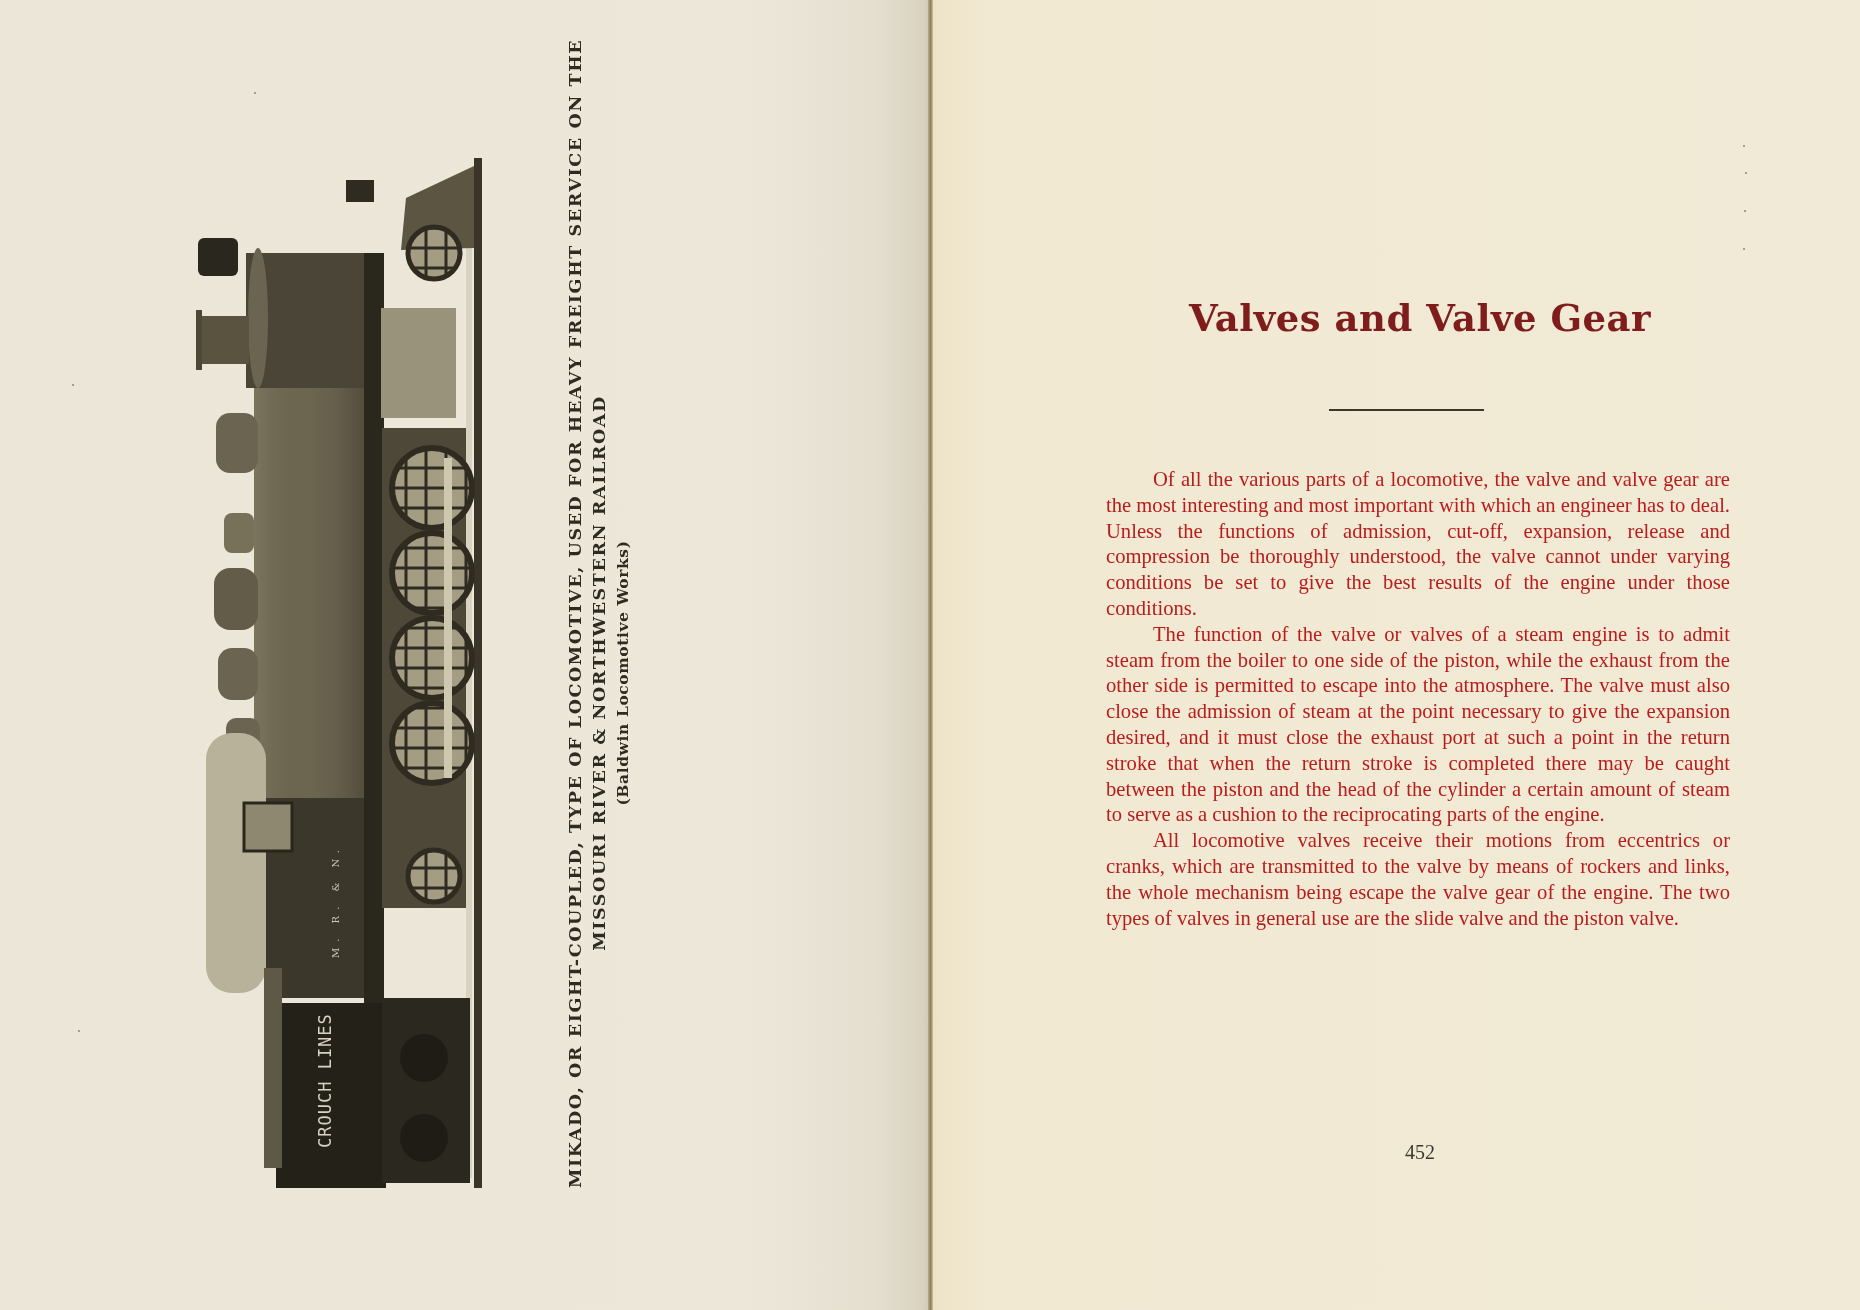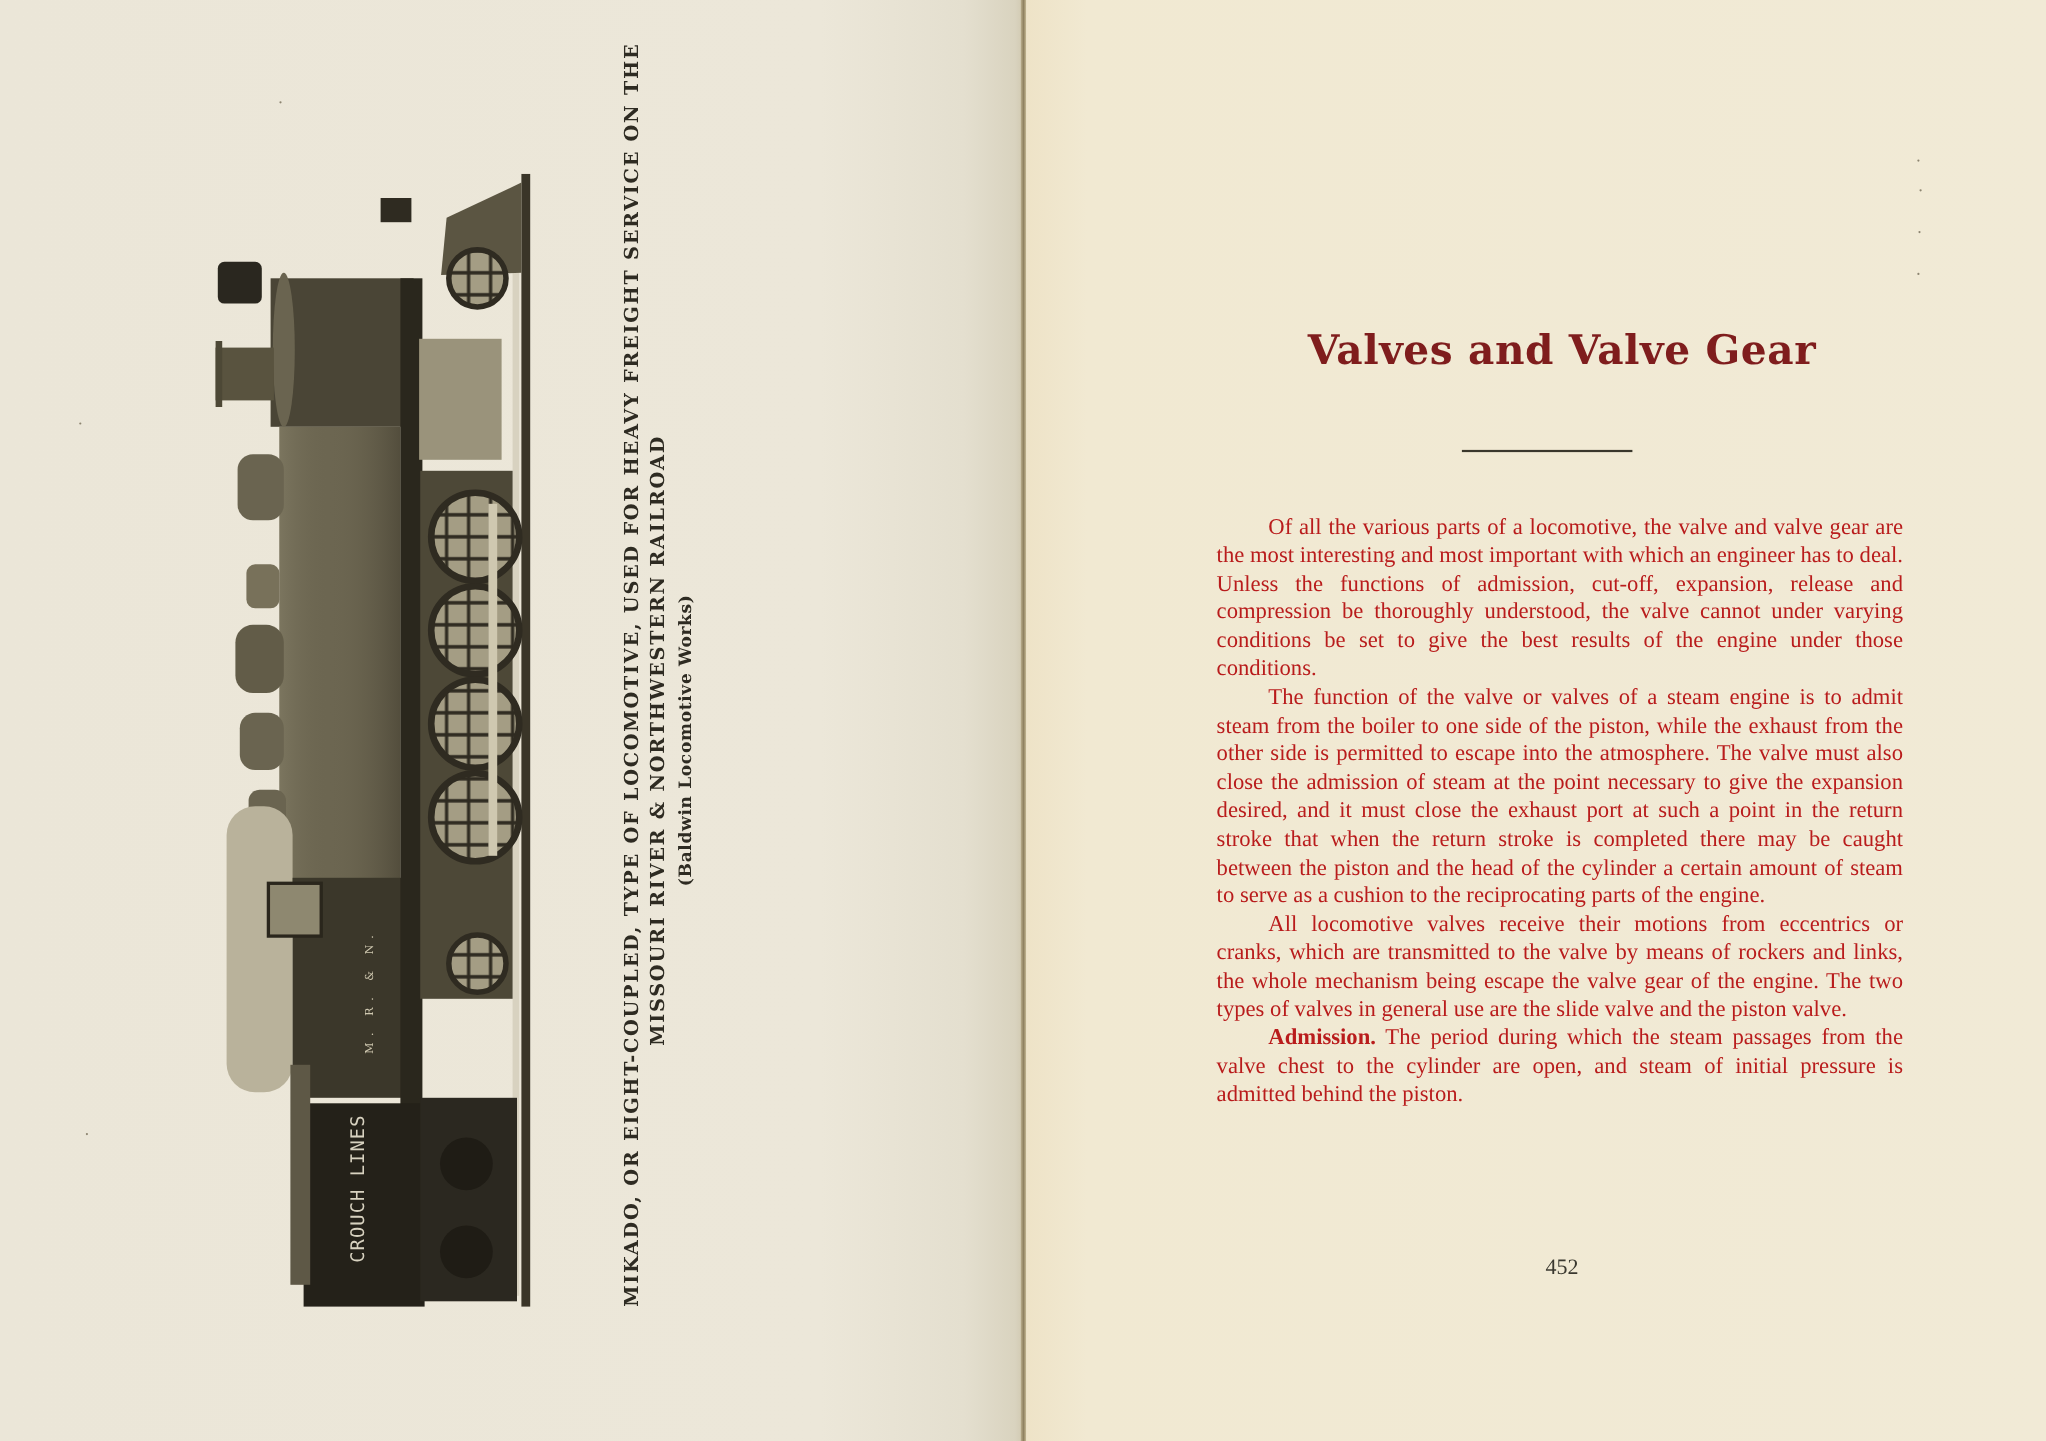--- a/index.html
+++ b/index.html
@@ -149,16 +149,15 @@
   <span class="speck" style="left:810px;top:248px;"></span>
 </div>
 
 <div class="chapter-title">Valves and Valve Gear</div>
 <div class="title-rule"></div>
 
 <div class="body-text">
   <p><span class="run-in"></span><span>Of all the various parts of a locomotive, the valve and valve gear are the most interesting and most important with which an engineer has to deal.  Unless the functions of admission, cut-off, expansion, release and compression be thoroughly understood, the valve cannot under varying conditions be set to give the best results of the engine under those conditions.</span></p>
   <p><span class="run-in"></span><span>The function of the valve or valves of a steam engine is to admit steam from the boiler to one side of the piston, while the exhaust from the other side is permitted to escape into the atmosphere.  The valve must also close the admission of steam at the point necessary to give the expansion desired, and it must close the exhaust port at such a point in the return stroke that when the return stroke is completed there may be caught between the piston and the head of the cylinder a certain amount of steam to serve as a cushion to the reciprocating parts of the engine.</span></p>
   <p><span class="run-in"></span><span>All locomotive valves receive their motions from eccentrics or cranks, which are transmitted to the valve by means of rockers and links, the whole mechanism being escape the valve gear of the engine.  The two types of valves in general use are the slide valve and the piston valve.</span></p>
-  <p><span class="run-in">Admission.</span><span> The period during which the steam passages from the valve chest to the cylinder are open, and steam of initial pressure is admitted behind the piston.</span></p>
 </div>
 
 <div class="page-number">452</div>
 
 </body></html>

